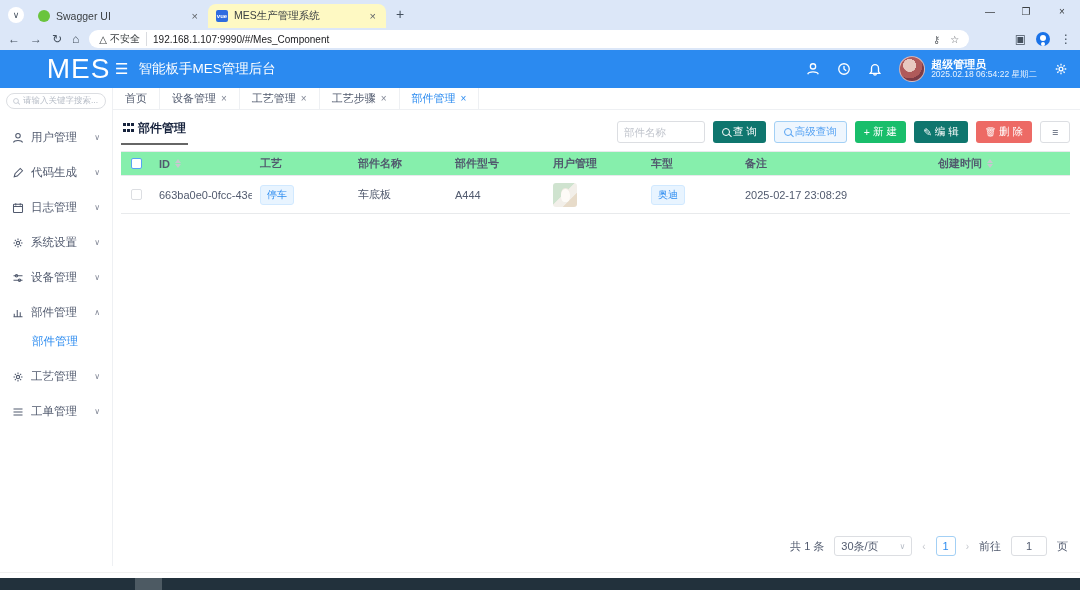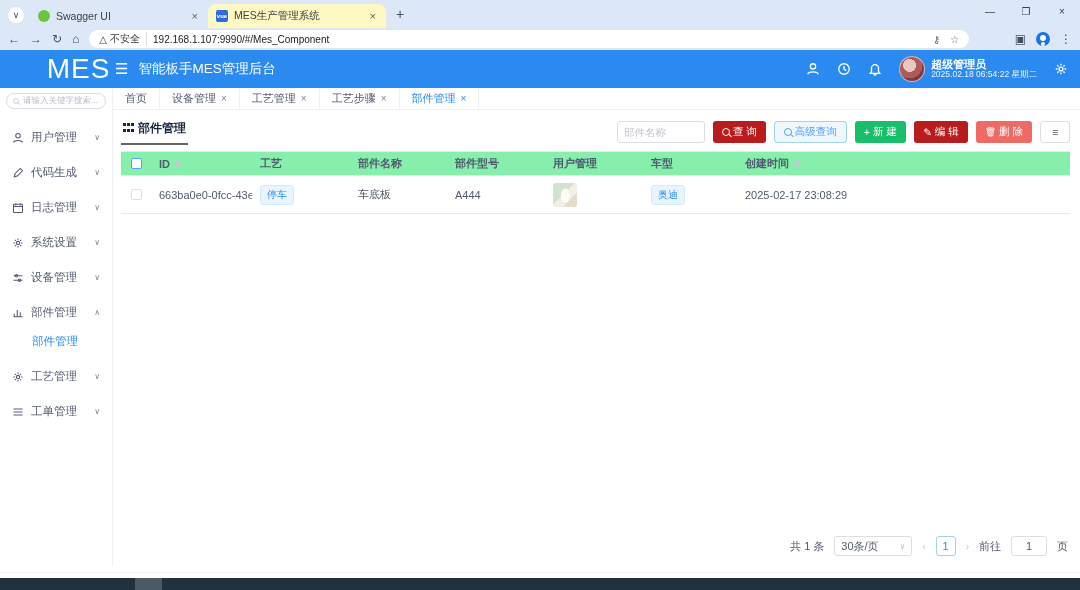--- a/index.html
+++ b/index.html
@@ -70,21 +70,21 @@
   
   .content { flex:1; position:relative; padding:8px 10px 0 8px; }
   .card-head { display:flex; align-items:center; height:28px; }
   .card-title { display:flex; align-items:center; gap:4px; font-size:12px; font-weight:bold; color:#17233d; border-bottom:2px solid #666; padding:0 2px 6px 2px; }
   .grid-ic { width:11px; height:11px; display:grid; grid-template-columns:3px 3px 3px; gap:1px; }
   .grid-ic i { background:#17233d; height:3px; }
   .toolbar { margin-left:auto; display:flex; align-items:center; gap:8px; }
   .tb-input { width:88px; height:22px; border:1px solid #dcdee2; border-radius:3px; font-size:10.5px; color:#515a6e; padding:0 6px; }
   .tb-input::placeholder { color:#c0c4cc; }
   .btn { height:22px; border:none; border-radius:3px; font-size:10.5px; color:#fff; padding:0 9px; display:flex; align-items:center; gap:3px; font-family:inherit; }
-  .btn-blue { background:#b91c1c; }
+  .btn-blue { background:#0f766e; }
   .btn-ghost { background:#eef6fe; border:1px solid #a3d0f5; color:#57a3f3; }
   .btn-green { background:#19be6b; }
   .btn-red { background:#ed6a65; }
   .btn-icon { background:#fff; border:1px solid #dcdee2; color:#515a6e; width:30px; justify-content:center; }
   .mag { width:8px; height:8px; border:1.3px solid currentColor; border-radius:50%; position:relative; display:inline-block; }
   .mag:after { content:""; position:absolute; width:4px; height:1.3px; background:currentColor; transform:rotate(45deg); right:-3px; bottom:-1px; }
 
   
   .tbl { margin-top:5px; border-top:1px solid #e8eaec; font-size:11px; color:#515a6e; }
   .trow { display:flex; border-bottom:1px solid #e8eaec; align-items:center; }
@@ -354,20 +354,23 @@
               </div>
             <div class="cell c4">
                 <span>部件型号</span>
               </div>
             <div class="cell c5">
                 <span>用户管理</span>
               </div>
             <div class="cell c6">
                 <span>车型</span>
               </div>
+            <div class="cell c7">
+                <span>备注</span>
+              </div>
             <div class="cell c8">
               <span>创建时间</span>
               <span class="sort">
                   <i class="up"></i>
                   <i class="dn"></i>
                 </span>
             </div>
           </div>
           <div class="trow tdata">
             <div class="cell c0">

